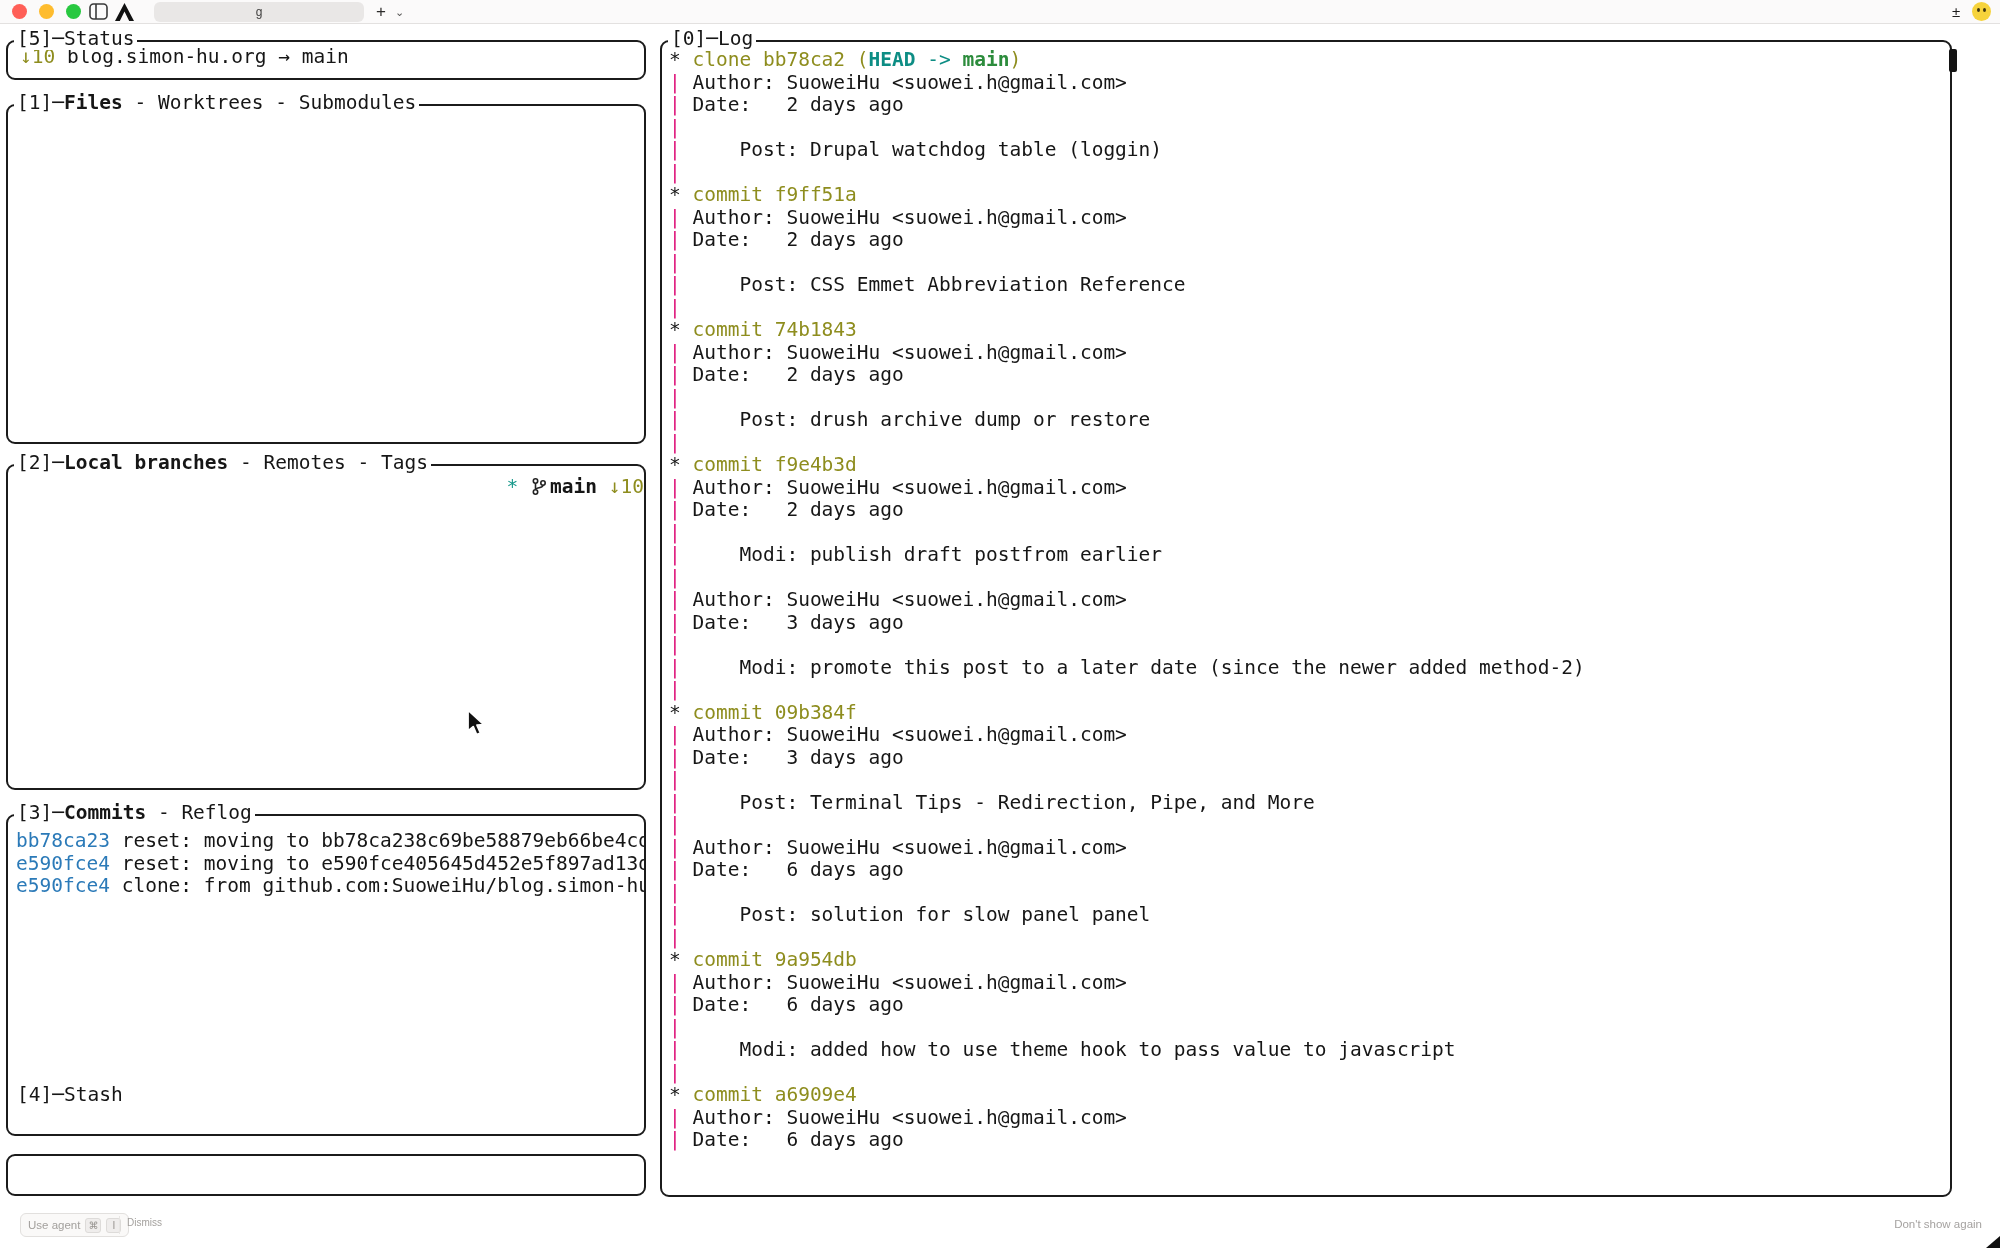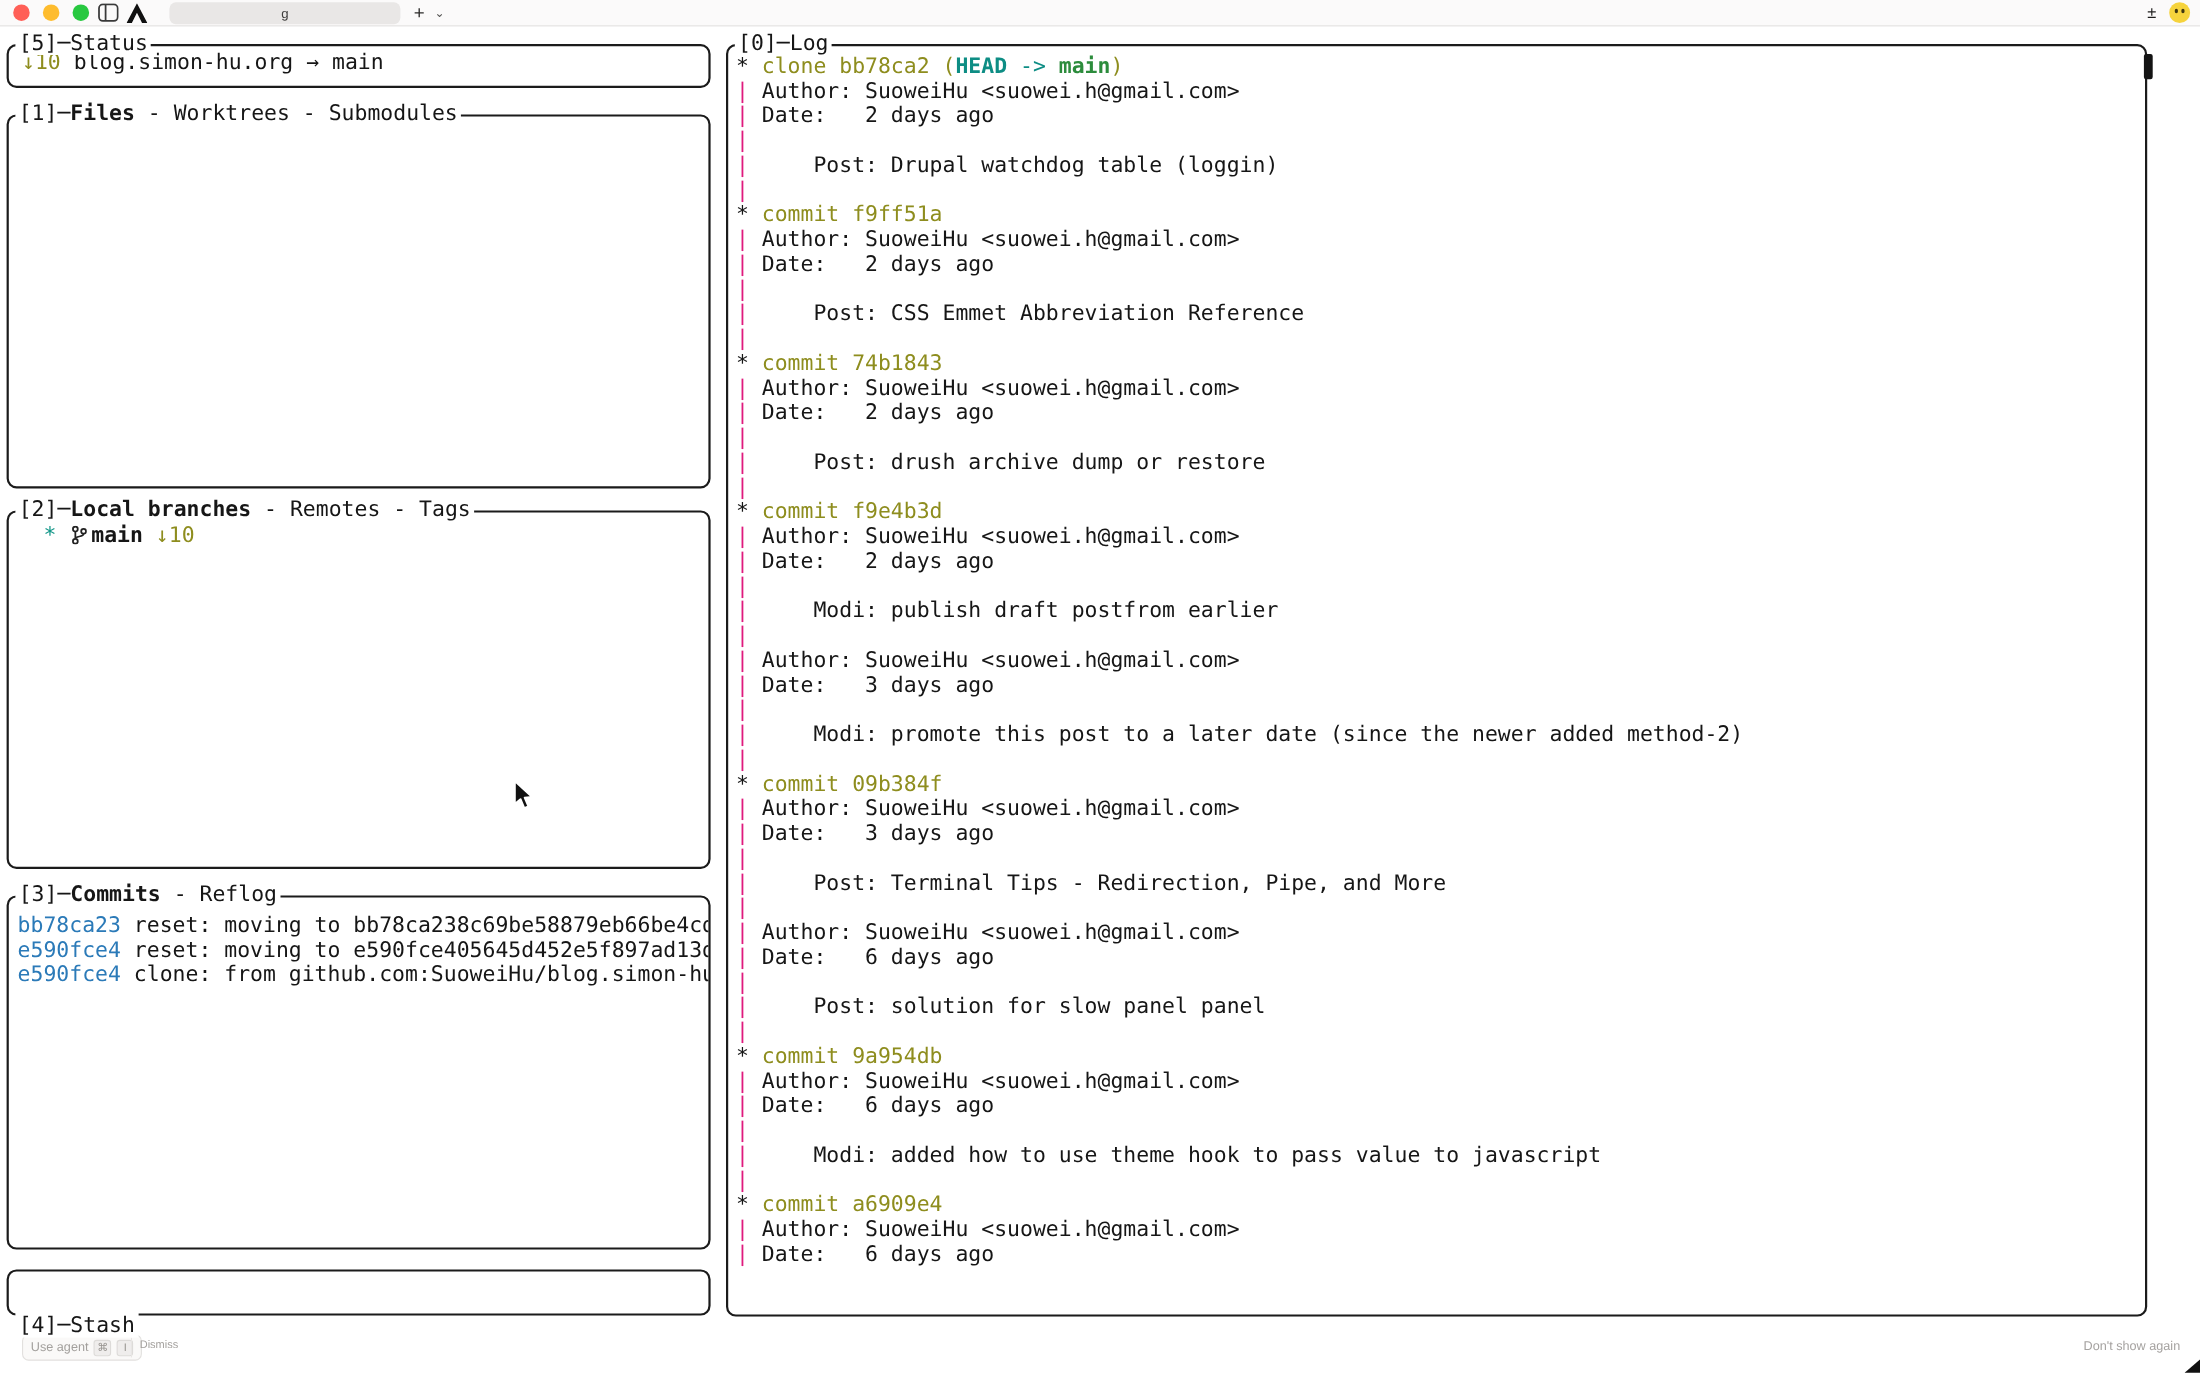--- a/index.html
+++ b/index.html
@@ -28,30 +28,30 @@
 
   
   .panel { position:absolute; border:2px solid var(--border); border-radius:9px;
            background:#fff; overflow:hidden; }
   .phead { position:absolute; background:#fff; padding:0 3px; white-space:pre;
            font-size:19.5px; line-height:23px; color:var(--text); z-index:3; }
   .phead b { font-weight:bold; }
 
   .p-status   { left:6px;  top:40px;  width:640px;  height:40px;  }
   .p-files    { left:6px;  top:104px; width:640px;  height:340px; }
-  .p-branches { left:6px;  top:464px; width:640px;  height:326px; }
+  .p-branches { left:6px;  top:464px; width:640px;  height:326px;text-align:right; }
   .p-commits  { left:6px;  top:814px; width:640px;  height:322px; }
   .p-stash    { left:6px;  top:1154px;width:640px;  height:42px;  }
   .p-log      { left:660px;top:40px;  width:1292px; height:1157px;}
 
   .h-status   { left:14px; top:27px;text-align:right;  }
   .h-files    { left:14px; top:91px;  }
   .h-branches { left:14px; top:451px; }
   .h-commits  { left:14px; top:801px; }
-  .h-stash    { left:14px; top:1193px;}
+  .h-stash    { left:14px; top:1083px;}
   .h-log      { left:668px;top:27px;  }
 
   .pbody { position:absolute; left:0; top:0; right:0; bottom:0; overflow:hidden; }
   .row { height:22.5px; line-height:22.5px; font-size:19.5px; white-space:pre; color:var(--text); }
 
   .st-body { padding:4px 0 0 12px; }
   .br-body { padding:10px 0 0 8px; }
   .cm-body { padding:14px 0 0 8px; }
   .lg-body { padding:7px 0 0 7px; }
 

